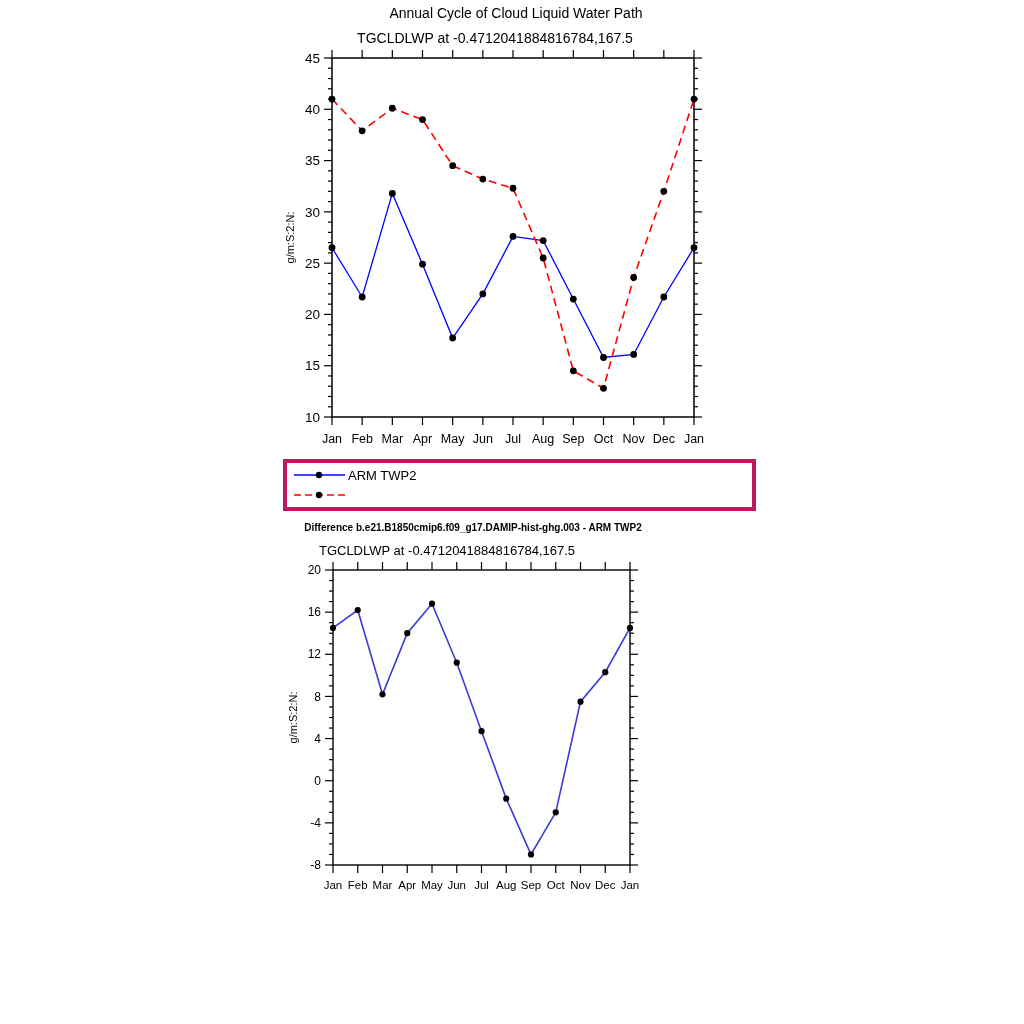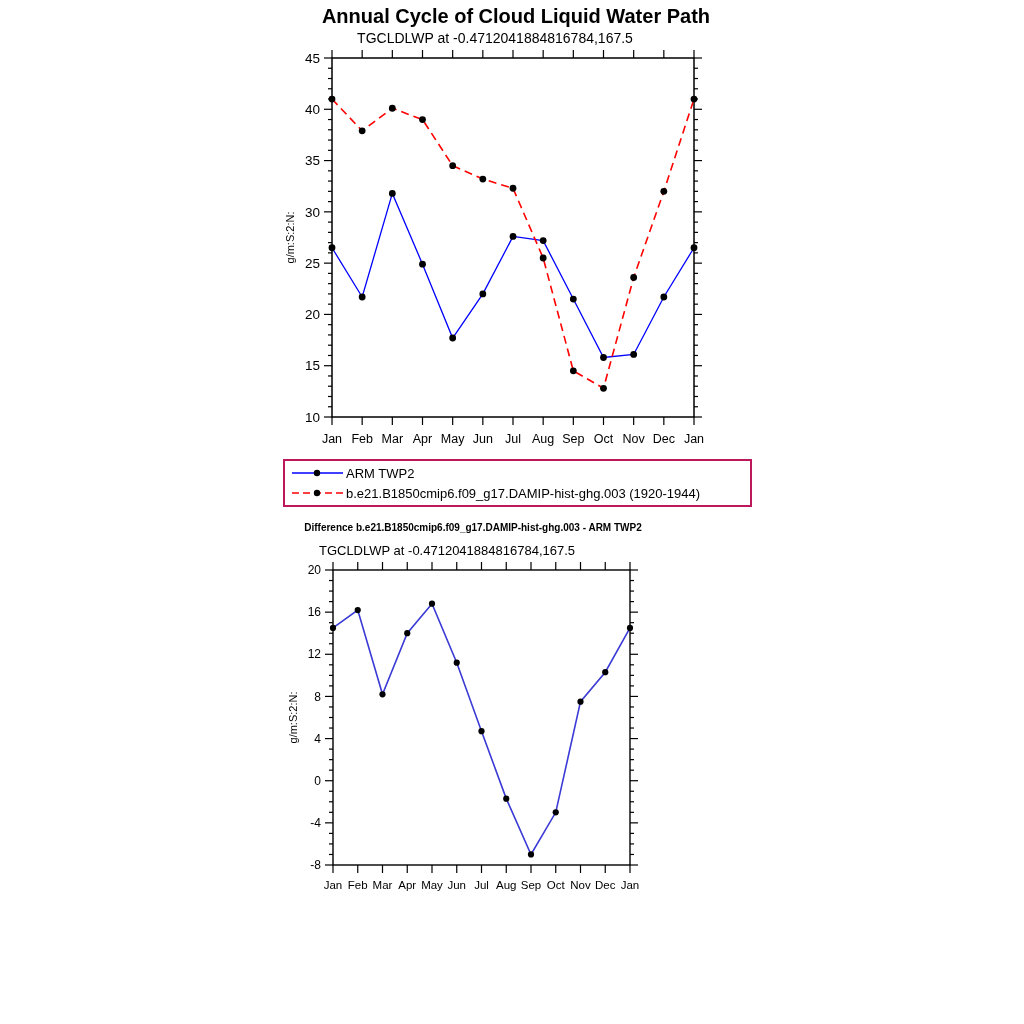--- a/index.html
+++ b/index.html
@@ -3,27 +3,27 @@
 <meta charset="utf-8">
 <style>
   html,body{margin:0;padding:0;background:#ffffff;}
   .page{
     position:relative;width:1024px;height:1024px;background:#ffffff;overflow:hidden;
     font-family:"Liberation Sans", sans-serif;color:#000;
   }
   #chart-canvas{position:absolute;left:0;top:0;}
   #chart-canvas text{font-family:"Liberation Sans", sans-serif;fill:#000;}
   .ttl{position:absolute;white-space:nowrap;transform:translateX(-50%);}
-  .t1{left:516px;top:5px;font-size:20px;font-weight:bold;}
+  .t1{left:516px;top:5px;font-size:14px;font-weight:normal;}
   .s1{left:495px;top:30px;font-size:14px;}
   .t2{left:473px;top:522px;font-size:10px;font-weight:bold;}
   .s2{left:447px;top:543px;font-size:13px;}
   .legend{
     position:absolute;left:283px;top:459px;width:460px;height:40px;
-    border:2px solid #be185d;background:#fff;padding:2px 0 2px 5px;
+    border:4px solid #be185d;background:#fff;padding:2px 0 2px 5px;
     display:flex;flex-direction:column;justify-content:space-around;
   }
   .lrow{display:flex;align-items:center;height:19px;}
   .lswatch{flex:0 0 auto;}
   .llabel{font-size:13px;white-space:nowrap;line-height:19px;}
 </style>
 </head>
 <body>
 
 <div class="page">
@@ -328,20 +328,19 @@
           <line x1="2" y1="7" x2="53" y2="7" stroke="#0000ff" stroke-width="1.5"></line>
           <circle cx="27" cy="7" r="3.2" fill="#000000"></circle>
         </svg>
       <span class="llabel">ARM TWP2</span>
     </div>
     <div class="lrow">
       <svg class="lswatch" width="56" height="14">
           <line x1="2" y1="7" x2="53" y2="7" stroke="#ff0000" stroke-width="1.5" stroke-dasharray="7,4"></line>
           <circle cx="27" cy="7" r="3.2" fill="#000000"></circle>
         </svg>
-      <span class="llabel">b.e21.B1850cmip6.f09_g17.DAMIP-hist-ghg.003 (1920-1944)</span>
     </div>
   </div>
 
   <div class="ttl t2">Difference b.e21.B1850cmip6.f09_g17.DAMIP-hist-ghg.003 - ARM TWP2</div>
   <div class="ttl s2">TGCLDLWP at -0.4712041884816784,167.5</div>
 
 </div>
 
 </body></html>

